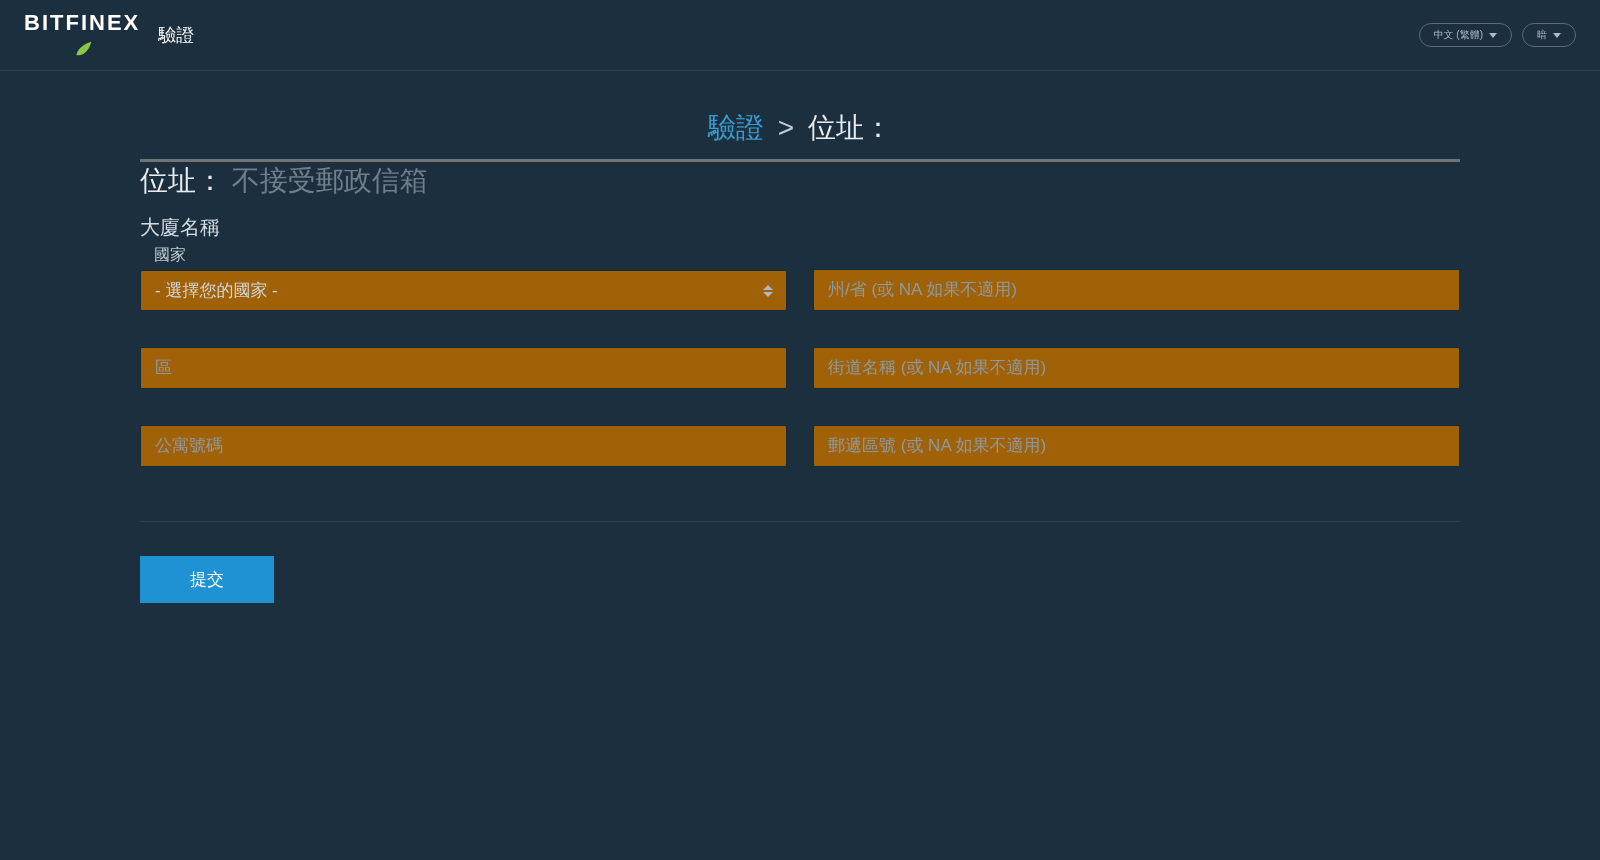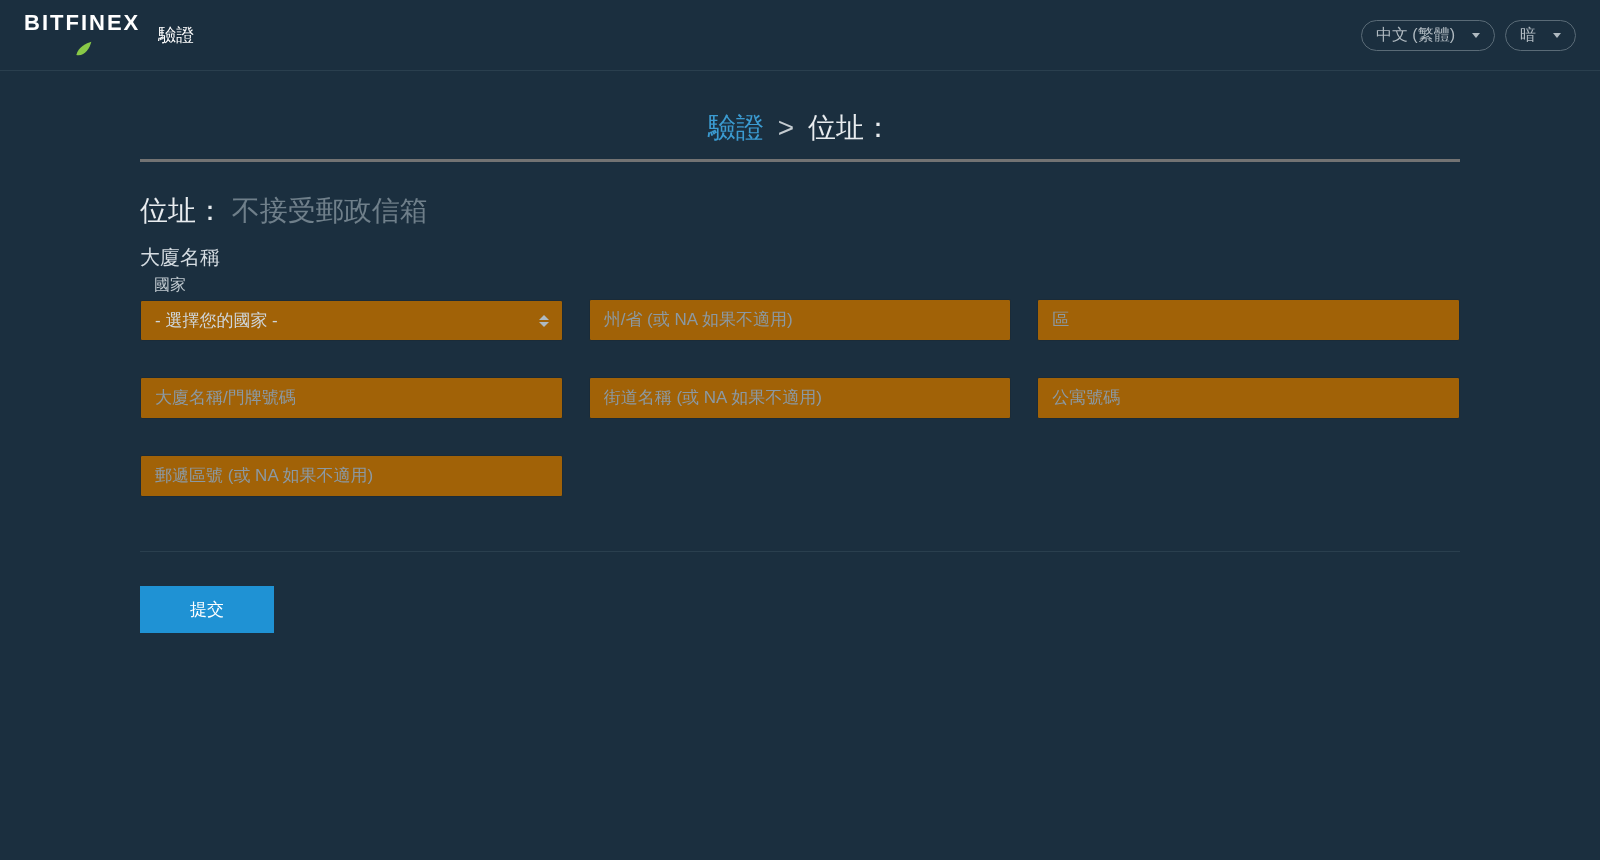--- a/index.html
+++ b/index.html
@@ -32,27 +32,27 @@
     .header-sub {
       color: #ffffff;
       font-size: 18px;
       font-weight: 400;
       margin-left: 6px;
     }
     .header-right { display: flex; gap: 10px; }
     .pill-select {
       border: 1px solid #5a6b77;
       color: #b0bac1;
-      font-size: 16px;
+      font-size: 10px;
       padding: 4px 14px;
       border-radius: 16px;
       cursor: pointer;
       display: inline-flex;
       align-items: center;
-      gap: 17px;
+      gap: 6px;
       background: transparent;
     }
     .pill-select .caret {
       width: 0; height: 0;
       border-left: 4px solid transparent;
       border-right: 4px solid transparent;
       border-top: 5px solid #b0bac1;
     }
     .main {
       max-width: 1320px;
@@ -62,39 +62,38 @@
     .breadcrumb {
       font-size: 28px;
       color: #e8ecef;
       padding: 0 2px 12px 2px;
       border-bottom: 3px solid #737373;
       text-align: center;
     }
     .breadcrumb .link { color: #3b9bd1; cursor: pointer; }
     .breadcrumb .sep { color: #c5ccd1; margin: 0 6px; }
     .section-title {
-      margin-top: 30px;
       font-size: 28px;
       color: #e8ecef;
       font-weight: 400;
     }
     .section-title .note { color: #6f7f8a; }
     .group-label {
       margin-top: 14px;
       font-size: 20px;
       color: #d6dde2;
     }
     .field-label {
       margin: 4px 0 4px 14px;
       font-size: 16px;
       color: #c1cad0;
     }
     .grid {
       display: grid;
-      grid-template-columns: 1fr 1fr 1fr;
+      grid-template-columns: 1fr 1fr;
       column-gap: 26px;
       row-gap: 36px;
       align-items: end;
     }
     .select, .input {
       width: 100%;
       background: #a16207;
       border: 1px solid #1a2b38;
       color: #cfd6db;
       font-size: 17px;
@@ -194,23 +193,20 @@
     </div>
     <div>
       <input class="input" type="text" placeholder="州/省 (或 NA 如果不適用)" style="">
     </div>
 
     <div>
       <input class="input" type="text" placeholder="區" style="">
     </div>
 
     <div>
-      <input class="input" type="text" placeholder="大廈名稱/門牌號碼" style="">
-    </div>
-    <div>
       <input class="input" type="text" placeholder="街道名稱 (或 NA 如果不適用)" style="">
     </div>
 
     <div>
       <input class="input" type="text" placeholder="公寓號碼" style="">
     </div>
     <div>
       <input class="input" type="text" placeholder="郵遞區號 (或 NA 如果不適用)" style="">
     </div>
   </div>

